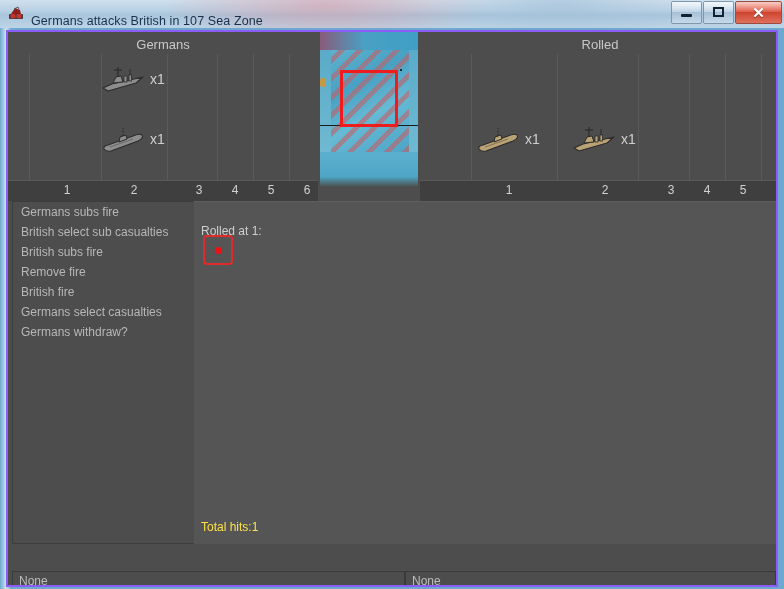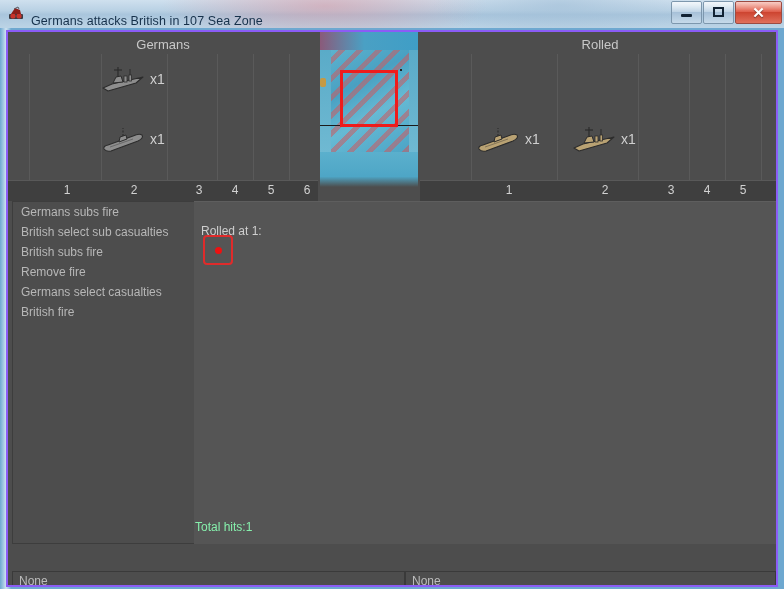--- a/index.html
+++ b/index.html
@@ -297,23 +297,23 @@
   #die .pip {
     position: absolute;
     left: 50%; top: 50%;
     width: 7px; height: 7px;
     margin: -3.5px 0 0 -3.5px;
     background: #ee1111;
     border-radius: 50%;
   }
   #total-hits {
     position: absolute;
-    left: 1px; bottom: 10px;
+    left: 7px; bottom: 10px;
     font-size: 12px;
-    color: #86efac;
+    color: #fde047;
   }
 
   
   #casualties-block {
     position: absolute;
     left: 4px; top: 521px;
     width: 764px;
     height: 34px;
   }
   #cas-header {
@@ -486,22 +486,23 @@
           <div class="num-cell" style="left:359px;">6</div>
         </div>
     </div>
 
     <div id="mid">
       <div id="steps-list">
           <div class="step-item">Germans subs fire</div>
           <div class="step-item">British select sub casualties</div>
           <div class="step-item">British subs fire</div>
           <div class="step-item">Remove fire</div>
+          <div class="step-item">British fire</div>
           <div class="step-item">Germans select casualties</div>
-          <div class="step-item">British fire</div>
+          <div class="step-item">Germans withdraw?</div>
         </div>
 
       <div id="dice-area">
         <div id="rolled-label">Rolled at 1:</div>
         <div id="die">
           <div class="pip"></div>
         </div>
         <div id="total-hits">Total hits:1</div>
       </div>
     </div>

